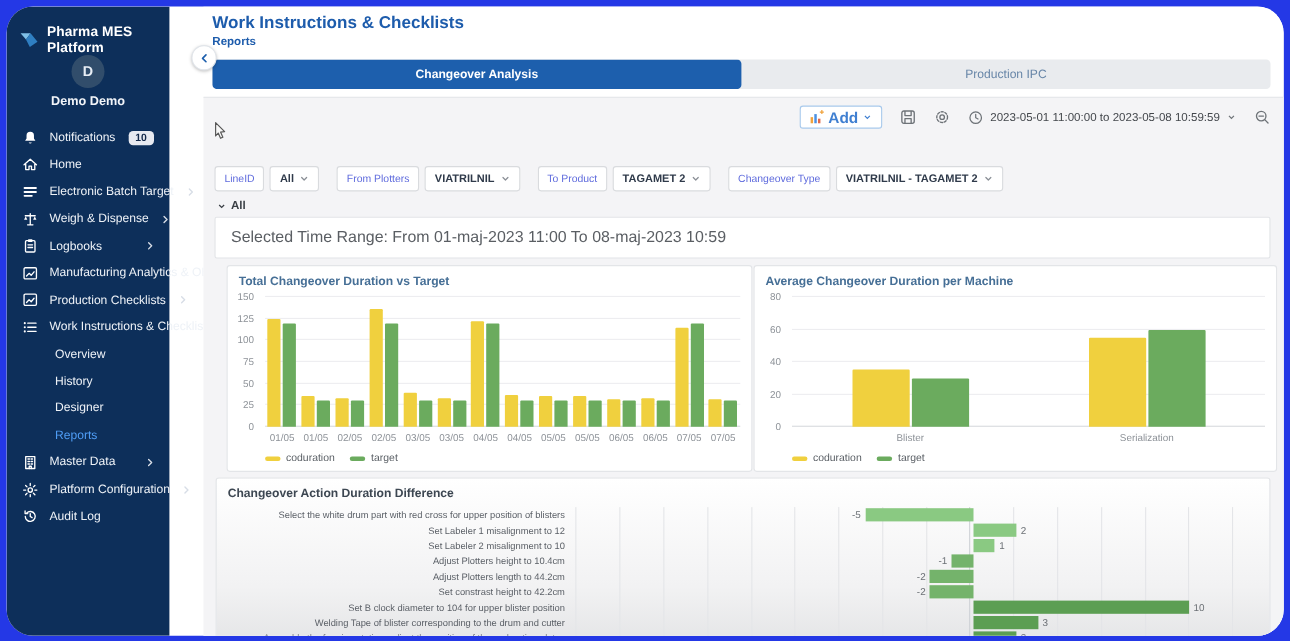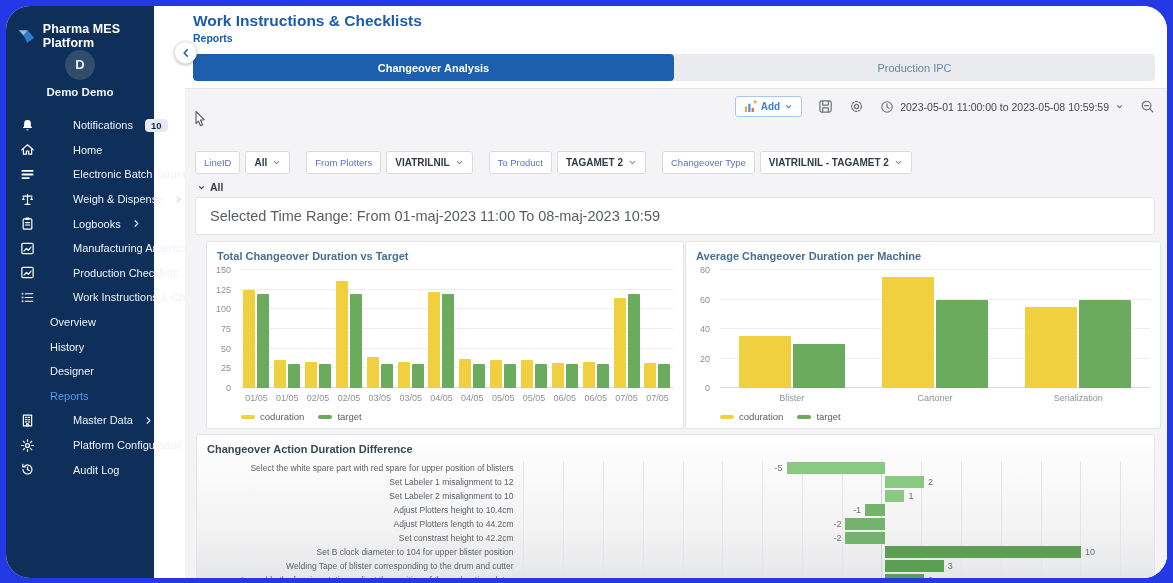--- a/index.html
+++ b/index.html
@@ -10,21 +10,21 @@
   
   .sidebar{position:absolute;left:0;top:0;bottom:0;width:148px;background:#0d2f5a;color:#fff;}
   .brand{display:flex;align-items:center;gap:8px;padding:16px 10px 0 12px;}
   .brand-title{font-size:12.5px;font-weight:bold;color:#fff;letter-spacing:.1px;}
   .user{position:absolute;top:44px;left:0;width:100%;text-align:center;}
   .avatar{width:30px;height:30px;border-radius:50%;background:#3b556fcc;color:#e8eef5;
           font-size:13px;font-weight:bold;line-height:30px;margin:0 auto;}
   .user-name{margin-top:6px;font-size:11.5px;font-weight:bold;color:#f2f5f9;}
   .nav{position:absolute;top:107px;left:0;right:0;}
   .nav-item{display:flex;align-items:center;height:24.6px;padding:0 12px 0 14px;gap:10px;cursor:pointer;}
-  .nav-label{font-size:11px;color:#eef2f7;white-space:nowrap;margin-left:28px;}
+  .nav-label{font-size:11px;color:#eef2f7;white-space:nowrap;}
   .nav-badge{background:#e7eaf1;color:#13294a;font-size:9.5px;font-weight:bold;
              border-radius:4px;padding:1px 6px;margin-left:2px;}
   .nav-chev{margin-left:auto;display:flex;}
   .sub-item{display:flex;align-items:center;height:24.6px;padding-left:44px;cursor:pointer;}
   .sub-label{font-size:11px;color:#eef2f7;}
   .sub-item.active .sub-label{color:#4f9df5;}
   
   .collapse-btn{position:absolute;left:168px;top:35px;width:21px;height:21px;border-radius:50%;
                 background:#fff;border:1px solid #e1e5ea;box-shadow:0 1px 3px rgba(0,0,0,.25);
                 display:flex;align-items:center;justify-content:center;z-index:5;cursor:pointer;}
@@ -36,21 +36,21 @@
   .tabbar{position:absolute;top:48px;left:8px;right:12px;height:27px;background:#e9ebee;
           border-radius:4px;display:flex;overflow:hidden;}
   .tab{flex:1;display:flex;align-items:center;justify-content:center;font-size:11px;cursor:pointer;}
   .tab.active{background:#1d5fad;color:#fff;font-weight:bold;border-radius:4px;}
   .tab.inactive{color:#6886a8;}
   .main{position:absolute;top:82px;left:0;right:0;bottom:0;background:#f4f4f6;border-top:1px solid #e5e7ea;}
   
   .toolbar{position:absolute;top:7px;right:12px;display:flex;align-items:center;gap:16px;}
   .add-btn{display:flex;align-items:center;gap:4px;background:#fff;border:1px solid #a8c9ec;
            border-radius:3px;height:21px;padding:0 8px;cursor:pointer;}
-  .add-label{font-size:10px;font-weight:bold;color:#3f7fd1;}
+  .add-label{font-size:14px;font-weight:bold;color:#3f7fd1;}
   .tool-ic{display:flex;align-items:center;cursor:pointer;}
   .date-ctl{display:flex;align-items:center;gap:6px;cursor:pointer;}
   .date-text{font-size:10.5px;color:#43474c;}
   
   .filters{position:absolute;top:62px;left:10px;display:flex;align-items:center;gap:16px;}
   .fgroup{display:flex;align-items:flex-start;gap:5px;}
   .fchip{background:#fff;border:1px solid #d9dbde;border-radius:3px;height:21px;display:flex;
          align-items:center;padding:0 8px;font-size:9.5px;color:#5f6bdd;}
   .fval{background:#fff;border:1px solid #d9dbde;border-radius:3px;height:21px;display:flex;
         align-items:center;gap:5px;padding:0 8px;font-size:10px;color:#2f3a4a;font-weight:bold;cursor:pointer;}
@@ -509,25 +509,20 @@
               <div class="gridline zero" style="bottom: 0%;"></div>
               <div class="gridline" style="bottom: 25%;"></div>
               <div class="gridline" style="bottom: 50%;"></div>
               <div class="gridline" style="bottom: 75%;"></div>
               <div class="gridline" style="bottom: 100%;"></div>
               <div class="groups">
                 <div class="group">
                   <div class="bar" style="height: 43.75%; background: rgb(240, 208, 62);"></div>
                   <div class="bar" style="height: 37.5%; background: rgb(107, 171, 94);"></div>
                   <div class="xlab">Blister</div>
-                </div>
-                <div class="group">
-                  <div class="bar" style="height: 93.75%; background: rgb(240, 208, 62);"></div>
-                  <div class="bar" style="height: 75%; background: rgb(107, 171, 94);"></div>
-                  <div class="xlab">Cartoner</div>
                 </div>
                 <div class="group">
                   <div class="bar" style="height: 68.75%; background: rgb(240, 208, 62);"></div>
                   <div class="bar" style="height: 75%; background: rgb(107, 171, 94);"></div>
                   <div class="xlab">Serialization</div>
                 </div>
               </div>
             </div>
           <div class="legend">
               <span class="legitem">
@@ -556,21 +551,21 @@
                 <div class="vline" style="left: 52.381%;"></div>
                 <div class="vline zero" style="left: 58.7302%;"></div>
                 <div class="vline" style="left: 65.0794%;"></div>
                 <div class="vline" style="left: 71.4286%;"></div>
                 <div class="vline" style="left: 77.7778%;"></div>
                 <div class="vline" style="left: 84.127%;"></div>
                 <div class="vline" style="left: 90.4762%;"></div>
                 <div class="vline" style="left: 96.8254%;"></div>
               </div>
           <div class="hrow">
-                <div class="hlab">Select the white spare part with red spare for upper position of blisters</div>
+                <div class="hlab">Select the white drum part with red cross for upper position of blisters</div>
                 <div class="hplot">
                   <div class="hbar" style="background: rgb(138, 201, 130); left: 42.8571%; width: 15.873%;"></div>
                   <span class="hval" style="right: calc(57.1429% + 4px);">-5</span>
                 </div>
               </div>
               <div class="hrow">
                 <div class="hlab">Set Labeler 1 misalignment to 12</div>
                 <div class="hplot">
                   <div class="hbar" style="background: rgb(138, 201, 130); left: 58.7302%; width: 6.34921%;"></div>
                   <span class="hval" style="left: calc(65.0794% + 4px);">2</span>

